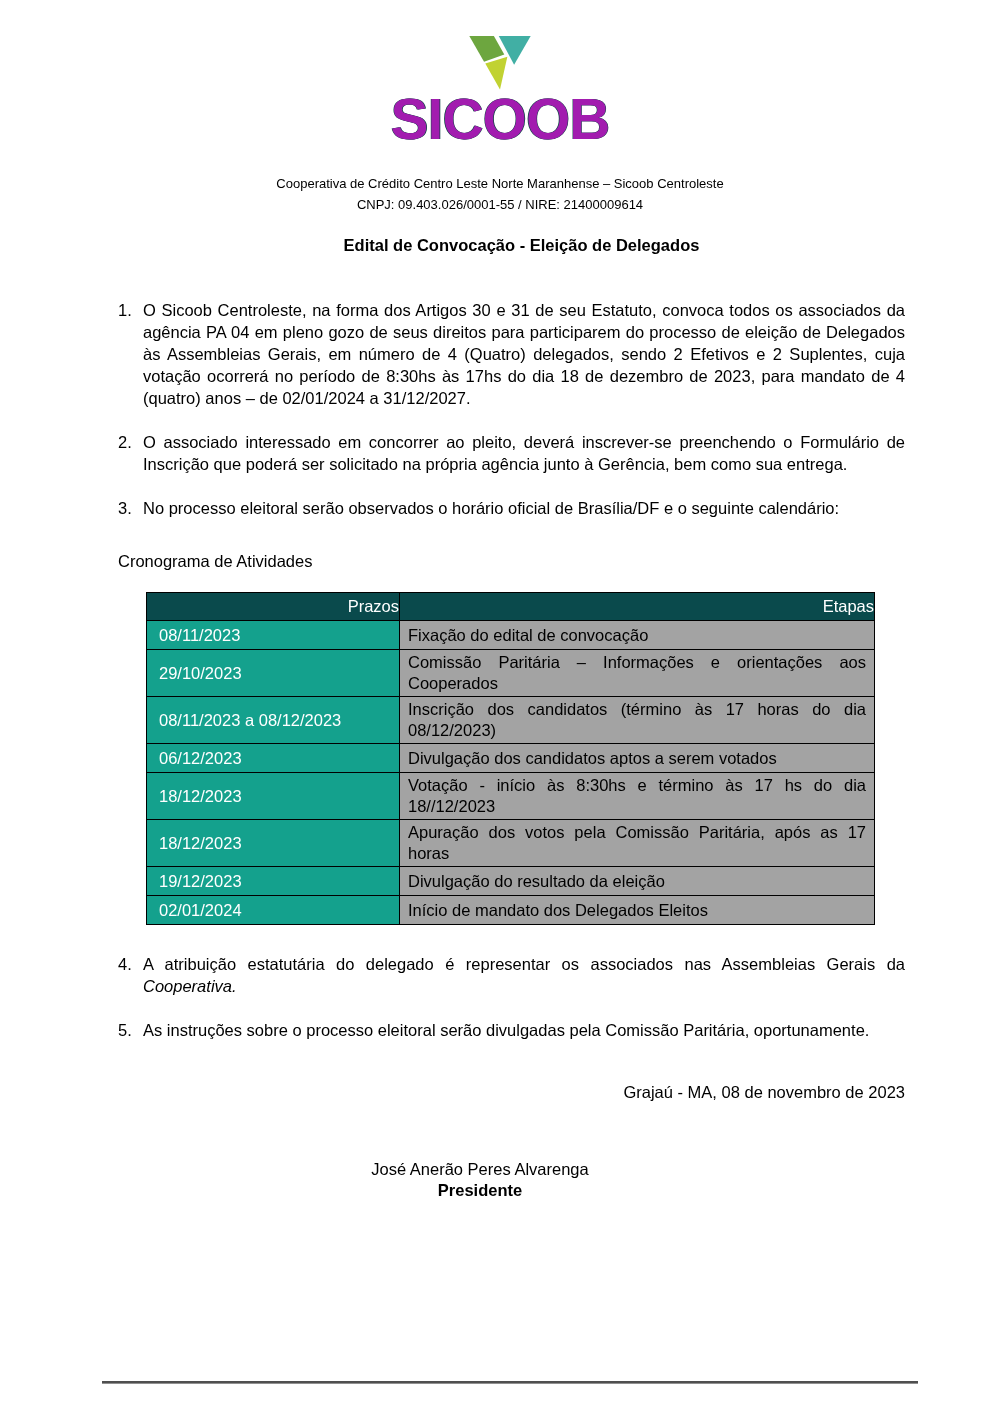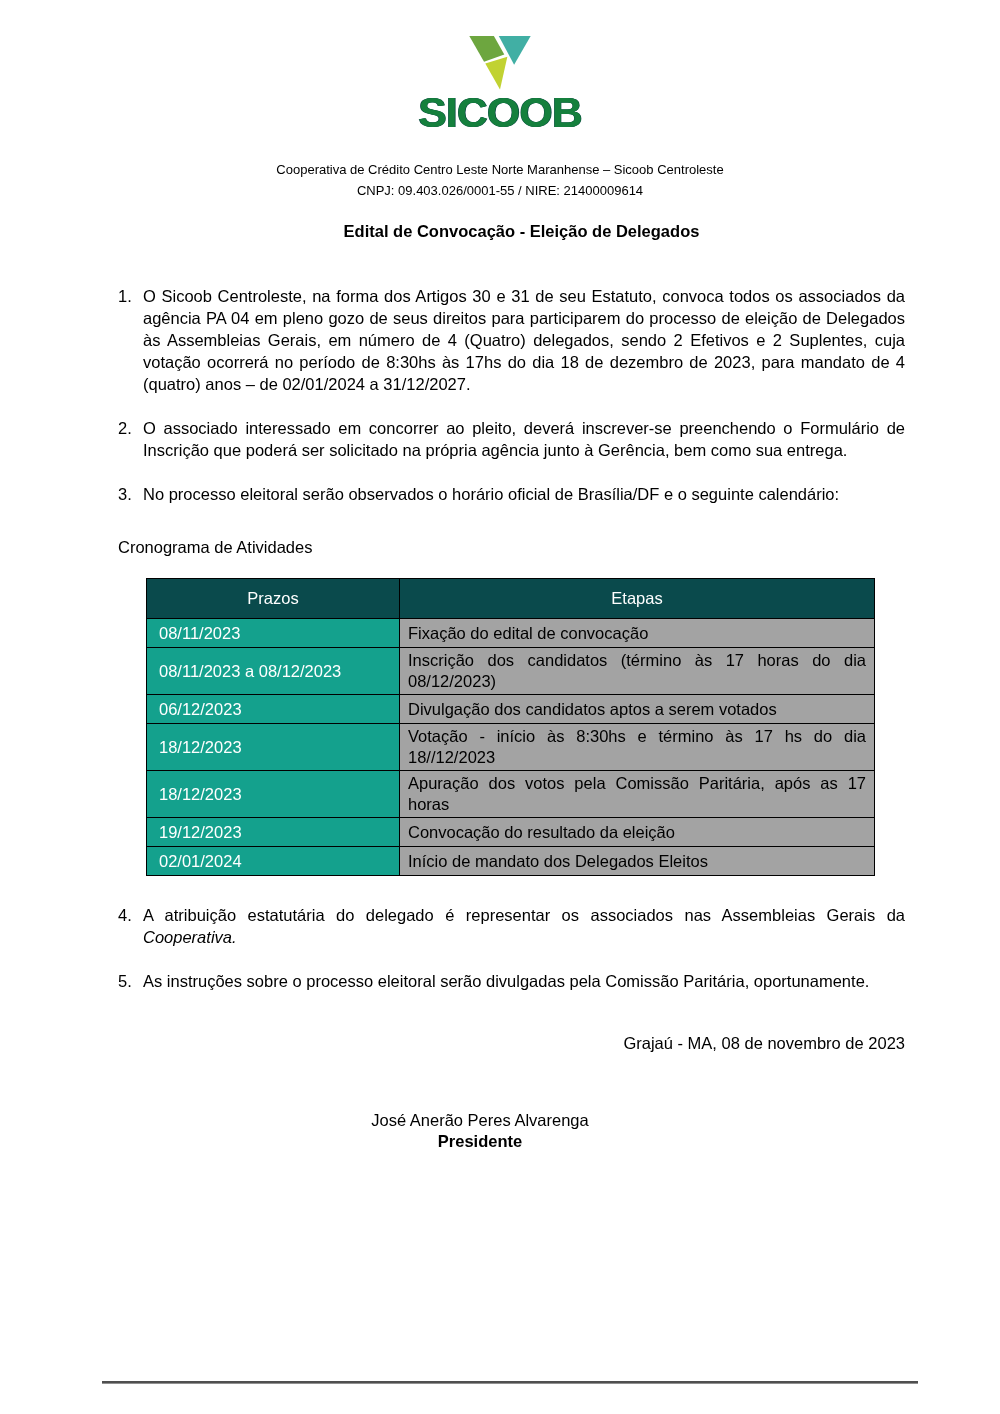--- a/index.html
+++ b/index.html
@@ -10,24 +10,24 @@
     height: 1414px;
     background: #ffffff;
     font-family: "Liberation Sans", sans-serif;
     color: #000000;
     overflow: hidden;
   }
   .logo-block { padding-top: 36px; text-align: center; }
   .logo-mark { display: block; margin: 0 auto; width: 92px; height: 54px; }
   .logo-word {
     margin-top: 1px;
-    font-size: 43px;
+    font-size: 57px;
     font-weight: bold;
     letter-spacing: -1px;
-    color: #15803d;
+    color: #a21caf;
     line-height: 1.0;
     text-shadow: 0.6px 0 0 #0C4843, -0.6px 0 0 #0C4843;
   }
   .doc-header { margin-top: 25px; text-align: center; font-size: 13px; line-height: 21px; }
   .doc-title { margin-top: 21px; text-align: center; font-size: 16.5px; font-weight: bold; padding-left: 43px; }
   .content { position: relative; margin: 0 auto; width: 787px; margin-left: 118px; }
   .list { margin-top: 44px; }
   .list-item { display: flex; margin-bottom: 22px; }
   .list-item .num { width: 25px; flex: 0 0 25px; font-size: 16.5px; line-height: 22px; }
   .list-item .txt { flex: 1; font-size: 16.5px; line-height: 22px; text-align: justify; }
@@ -38,22 +38,22 @@
     margin-left: 28px;
     width: 729px;
     border-collapse: collapse;
     font-size: 16.5px;
   }
   table.schedule td, table.schedule th { border: 1px solid #000000; vertical-align: middle; }
   table.schedule th {
     background: #0A4A4C;
     color: #ffffff;
     font-weight: normal;
-    height: 40px;
-    text-align: center;
+    height: 28px;
+    text-align: right;
   }
   table.schedule th.c1 { width: 253px; }
   table.schedule td.c1 {
     background: #14A18D;
     color: #ffffff;
     padding: 3px 10px 3px 12px;
     height: 29px;
     margin-top: 42px;
   }
   table.schedule td.c2 {
@@ -121,38 +121,42 @@
       <tbody>
           <tr>
         <th class="c1">Prazos</th>
         <th class="c2">Etapas</th>
       </tr>
       <tr>
         <td class="c1">08/11/2023</td>
         <td class="c2">Fixação do edital de convocação</td>
       </tr>
       <tr>
+        <td class="c1">29/10/2023</td>
+        <td class="c2">Comissão Paritária – Informações e orientações aos Cooperados</td>
+      </tr>
+      <tr>
         <td class="c1">08/11/2023 a 08/12/2023</td>
         <td class="c2">Inscrição dos candidatos (término às 17 horas do dia 08/12/2023)</td>
       </tr>
       <tr>
         <td class="c1">06/12/2023</td>
         <td class="c2">Divulgação dos candidatos aptos a serem votados</td>
       </tr>
       <tr>
         <td class="c1">18/12/2023</td>
         <td class="c2">Votação - início às 8:30hs e término às 17 hs do dia 18//12/2023</td>
       </tr>
       <tr>
         <td class="c1">18/12/2023</td>
         <td class="c2">Apuração dos votos pela Comissão Paritária, após as 17 horas</td>
       </tr>
       <tr>
         <td class="c1">19/12/2023</td>
-        <td class="c2">Convocação do resultado da eleição</td>
+        <td class="c2">Divulgação do resultado da eleição</td>
       </tr>
       <tr>
         <td class="c1">02/01/2024</td>
         <td class="c2">Início de mandato dos Delegados Eleitos</td>
       </tr>
     </tbody>
       </table>
 
     <div class="list after-table">
       <div class="list-item">

